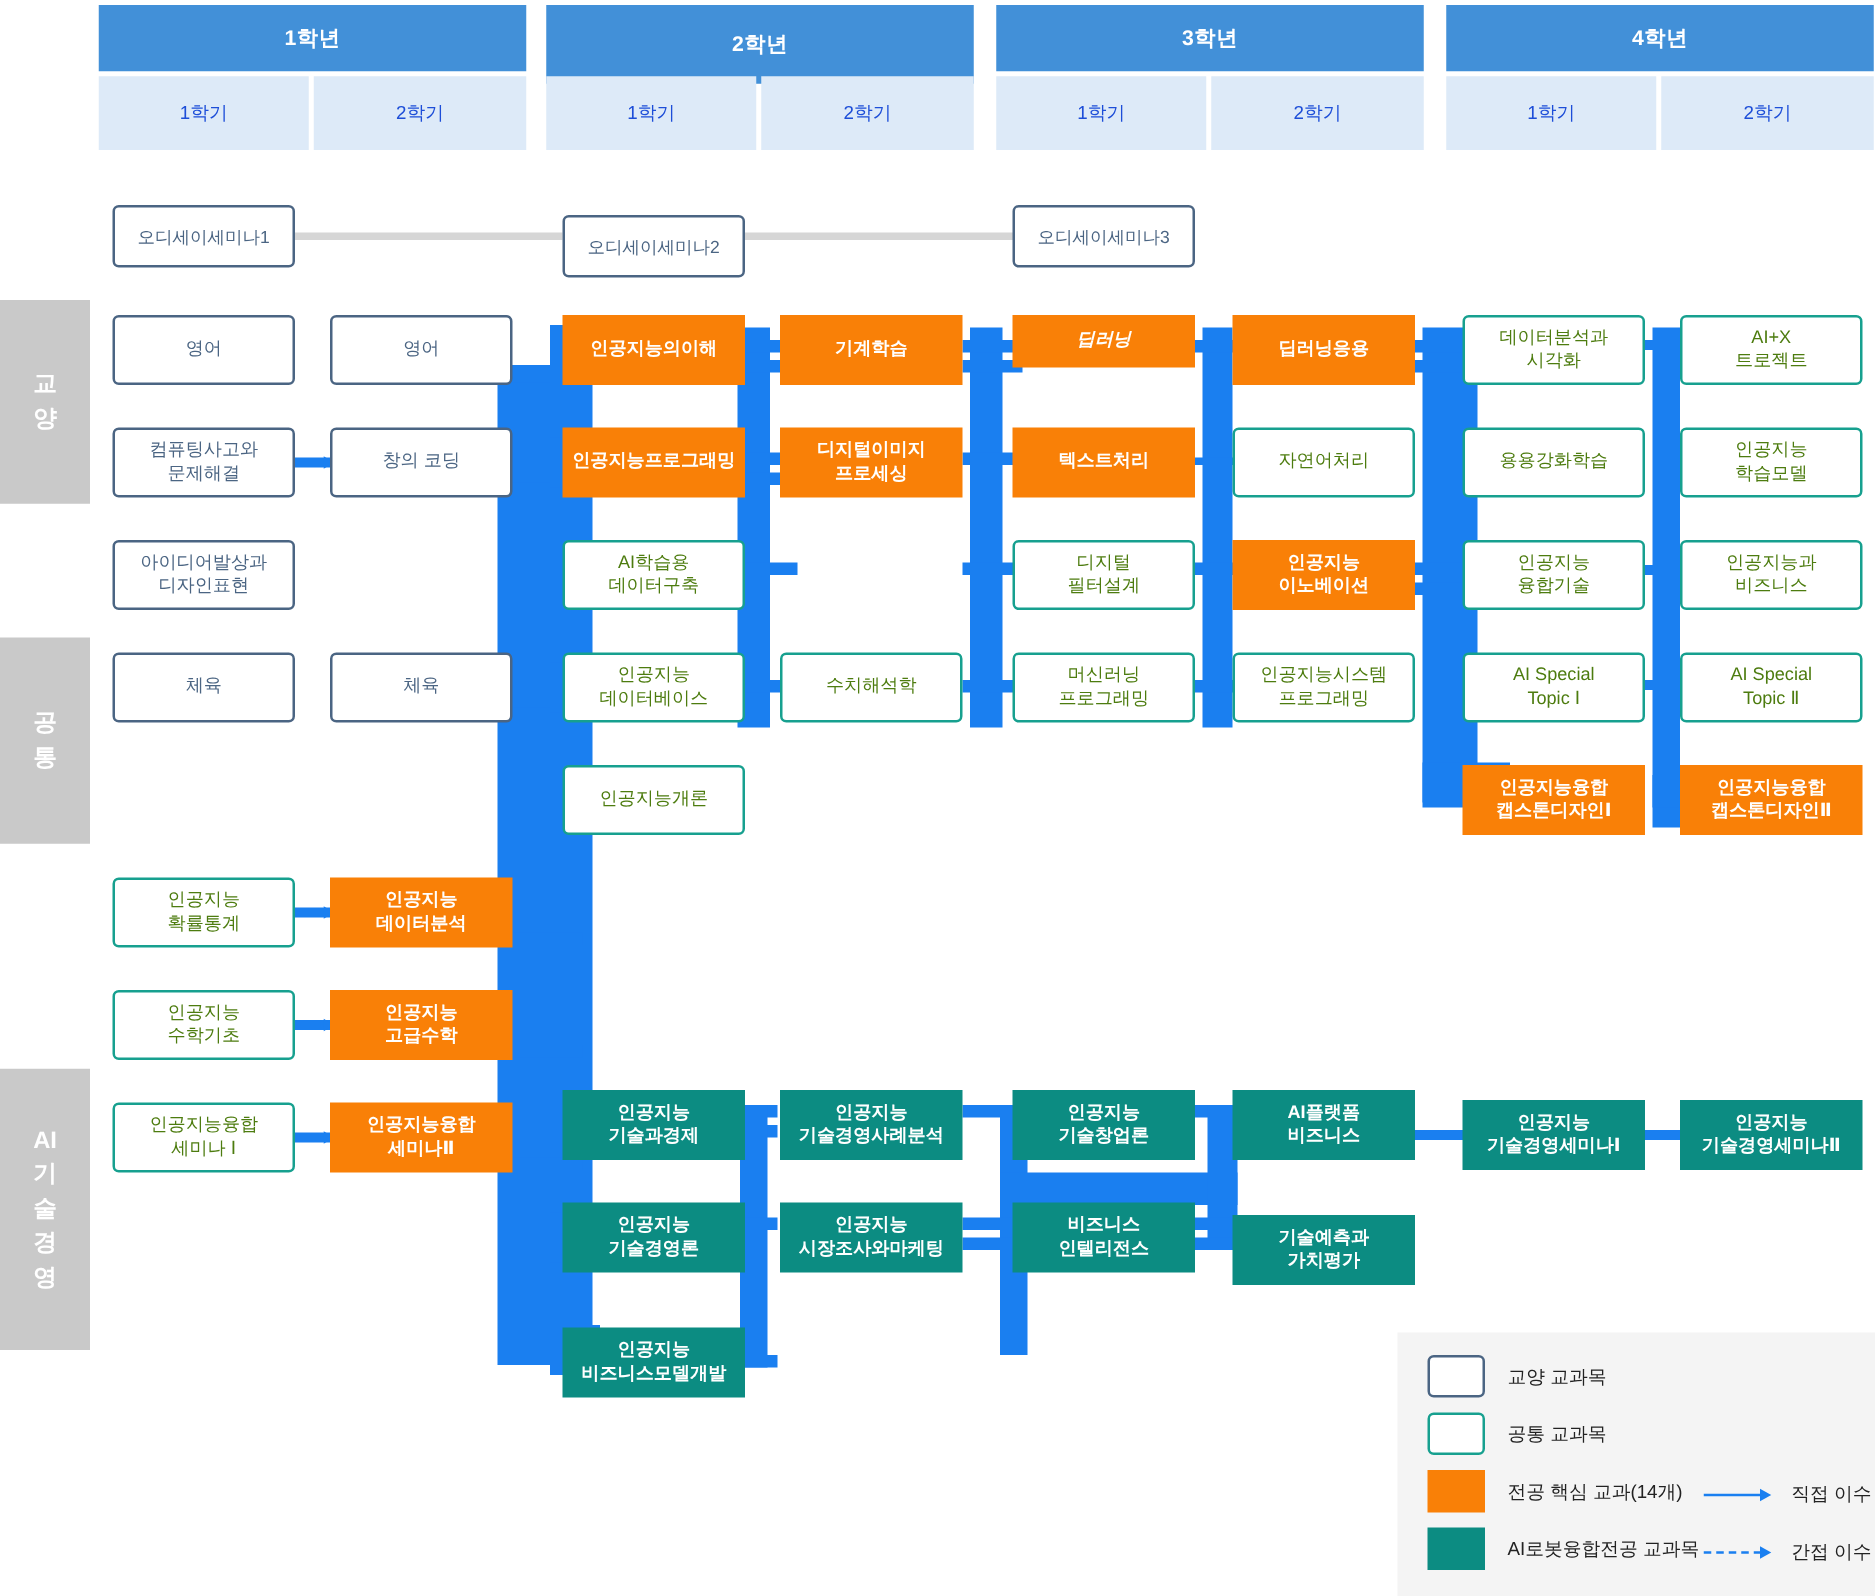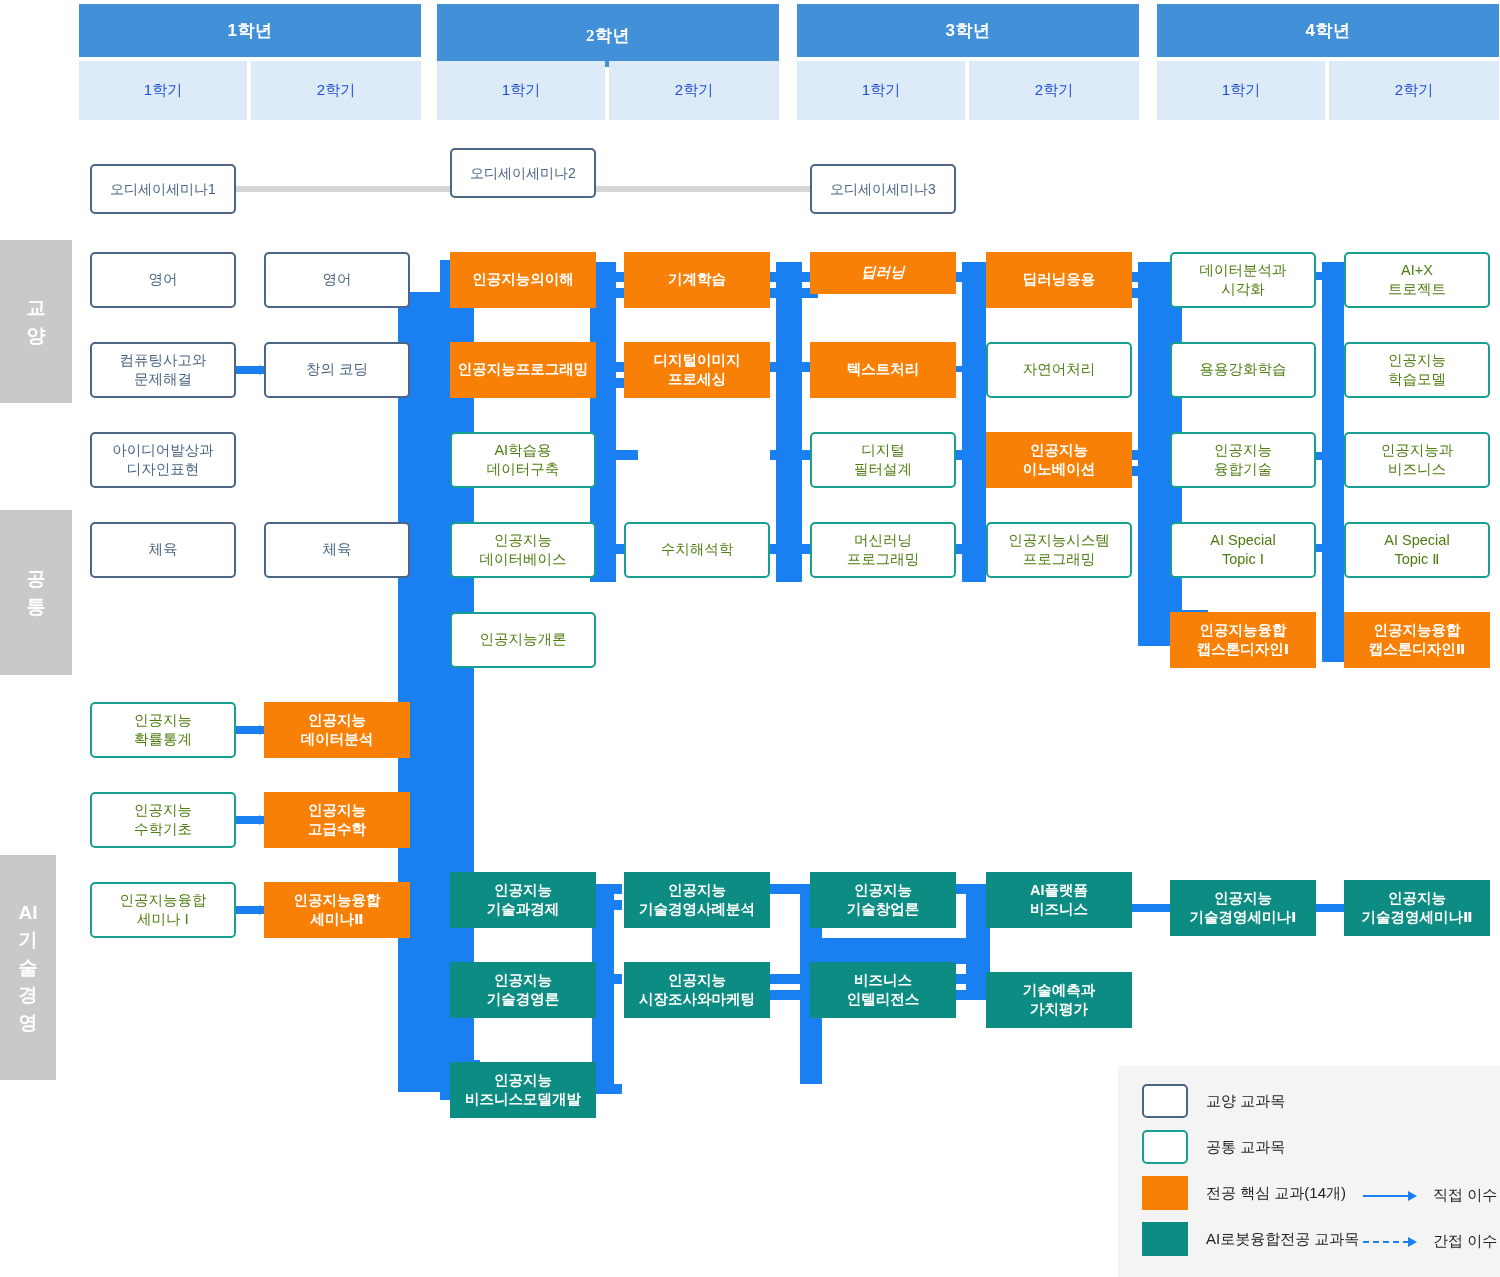--- a/index.html
+++ b/index.html
@@ -77,41 +77,41 @@
 </style>
 </head>
 <body>
 
 <div class="stage">
 
   <div class="yr-head" style="left:79px;top:4px;width:342px;height:53px;">1학년</div>
   <div class="sem-head" style="left:79px;top:61px;width:168px;height:59px;">1학기</div>
   <div class="sem-head" style="left:251px;top:61px;width:170px;height:59px;">2학기</div>
 
-  <div class="yr-head" style="left:437px;top:4px;width:342px;height:63px;font-family:Liberation Serif, serif;">2학년</div>
+  <div class="yr-head" style="left:437px;top:4px;width:342px;height:63px;">2학년</div>
   <div class="sem-head" style="left:437px;top:61px;width:168px;height:59px;">1학기</div>
   <div class="sem-head" style="left:609px;top:61px;width:170px;height:59px;">2학기</div>
 
   <div class="yr-head" style="left:797px;top:4px;width:342px;height:53px;">3학년</div>
   <div class="sem-head" style="left:797px;top:61px;width:168px;height:59px;">1학기</div>
   <div class="sem-head" style="left:969px;top:61px;width:170px;height:59px;">2학기</div>
 
   <div class="yr-head" style="left:1157px;top:4px;width:342px;height:53px;">4학년</div>
   <div class="sem-head" style="left:1157px;top:61px;width:168px;height:59px;">1학기</div>
   <div class="sem-head" style="left:1329px;top:61px;width:170px;height:59px;">2학기</div>
 
   <div class="cat-band" style="left:0px;top:240px;width:72px;height:163px;">교<br>양</div>
   <div class="cat-band" style="left:0px;top:510px;width:72px;height:165px;">공<br>통</div>
-  <div class="cat-band" style="left:0px;top:855px;width:56px;height:225px;">AI<br>기<br>술<br>경<br>영</div>
+  <div class="cat-band" style="left:0px;top:855px;width:72px;height:225px;">AI<br>기<br>술<br>경<br>영</div>
 
   <div class="conn-gray" style="left:235px;top:186px;width:215px;height:6px;"></div>
   <div class="conn-gray" style="left:595px;top:186px;width:223px;height:6px;"></div>
 
   <div class="box odyssey" style="left:90px;top:164px;width:146px;height:50px;">오디세이세미나1</div>
-  <div class="box odyssey" style="left:450px;top:148px;width:146px;height:50px;">오디세이세미나2</div>
+  <div class="box odyssey" style="left:450px;top:172px;width:146px;height:50px;">오디세이세미나2</div>
   <div class="box odyssey" style="left:810px;top:164px;width:146px;height:50px;">오디세이세미나3</div>
 
   <div class="conn" style="left:398px;top:292px;width:76px;height:800px;"></div>
   <div class="conn" style="left:398px;top:292px;width:76px;height:14px;"></div>
 
   <div class="conn" style="left:406px;top:296px;width:60px;height:10px;"></div>
   <div class="conn" style="left:406px;top:386px;width:60px;height:10px;"></div>
   <div class="conn" style="left:406px;top:566px;width:60px;height:10px;"></div>
   <div class="conn" style="left:406px;top:746px;width:60px;height:10px;"></div>
   <div class="conn" style="left:406px;top:836px;width:60px;height:10px;"></div>

